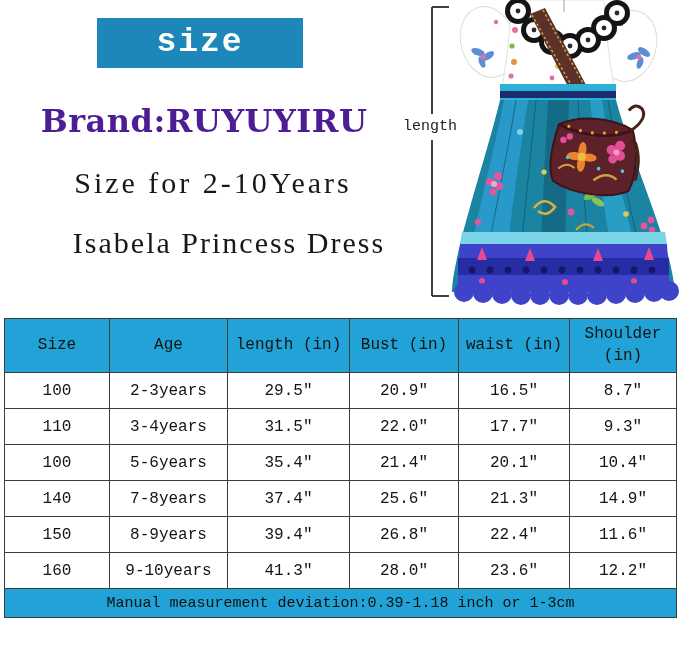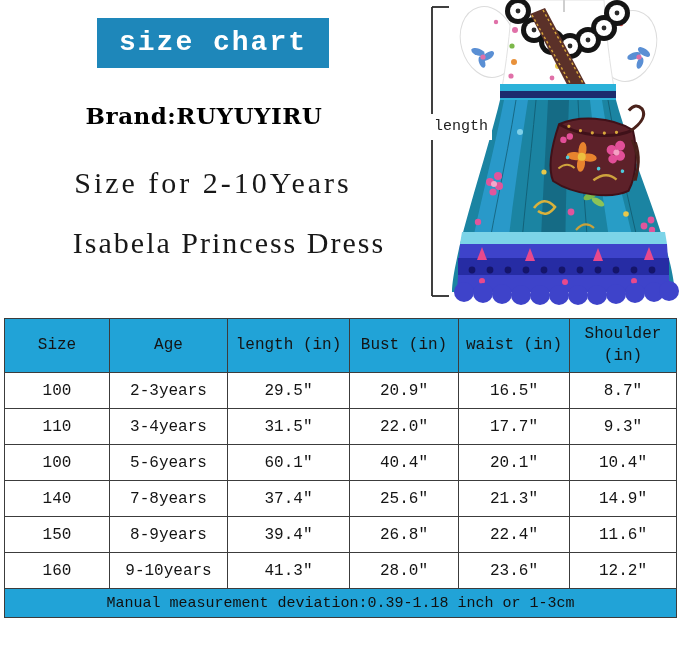--- a/index.html
+++ b/index.html
@@ -12,53 +12,53 @@
   html,body{background:#ffffff;}
   .page{
     position:relative;
     width:679px;height:655px;
     background:#ffffff;
     overflow:hidden;
     font-family:"Liberation Sans",sans-serif;
   }
   
   .badge{
-    position:absolute;left:97px;top:18px;width:232px;height:50px;
+    position:absolute;left:97px;top:18px;width:206px;height:50px;
     background:var(--badge-bg);
     color:#ffffff;
     font-family:"Liberation Mono","DejaVu Sans Mono",monospace;
-    font-weight:bold;font-size:28px;letter-spacing:2px;
+    font-weight:bold;font-size:33px;letter-spacing:2px;
     text-align:center;line-height:50px;
   }
   .brand-line{
     position:absolute;left:0;top:102px;width:408px;
     text-align:center;
     font-family:"DejaVu Serif","Liberation Serif",serif;
-    font-weight:bold;font-size:23px;letter-spacing:0.5px;
-    color:#000000;
+    font-weight:bold;font-size:32px;letter-spacing:0.5px;
+    color:#4c1d95;
   }
   .size-range-line{
     position:absolute;left:8px;top:166px;width:410px;
     text-align:center;
     font-family:"Liberation Serif","DejaVu Serif",serif;
     font-size:30px;letter-spacing:3px;color:#181818;
   }
   .product-line{
     position:absolute;left:0;top:226px;width:410px;
     text-align:center;
     font-family:"Liberation Serif","DejaVu Serif",serif;
     font-size:30px;letter-spacing:2px;color:#181818;margin-left:24px;
   }
   
   .bracket{position:absolute;left:418px;top:0;width:44px;height:308px;}
   .measure-label{
     position:absolute;left:399px;top:114px;width:62px;height:26px;
     background:#ffffff;text-align:center;
     font-family:"Liberation Mono","DejaVu Sans Mono",monospace;
-    font-size:15px;color:#222;line-height:26px;z-index:3;margin-left:31px;
+    font-size:15px;color:#222;line-height:26px;z-index:3;
   }
   
   .dress{position:absolute;left:448px;top:0;width:231px;height:310px;}
   
   table.size-table{
     position:absolute;left:4px;top:318px;width:672px;
     border-collapse:collapse;table-layout:fixed;
     font-family:"Liberation Mono","DejaVu Sans Mono",monospace;
     color:#141414;
   }
@@ -329,22 +329,22 @@
           <td>110</td>
           <td>3-4years</td>
           <td>31.5″</td>
           <td>22.0″</td>
           <td>17.7″</td>
           <td>9.3″</td>
         </tr>
         <tr>
           <td>100</td>
           <td>5-6years</td>
-          <td>60.1″</td>
-          <td>40.4″</td>
+          <td>35.4″</td>
+          <td>21.4″</td>
           <td>20.1″</td>
           <td>10.4″</td>
         </tr>
         <tr>
           <td>140</td>
           <td>7-8years</td>
           <td>37.4″</td>
           <td>25.6″</td>
           <td>21.3″</td>
           <td>14.9″</td>

